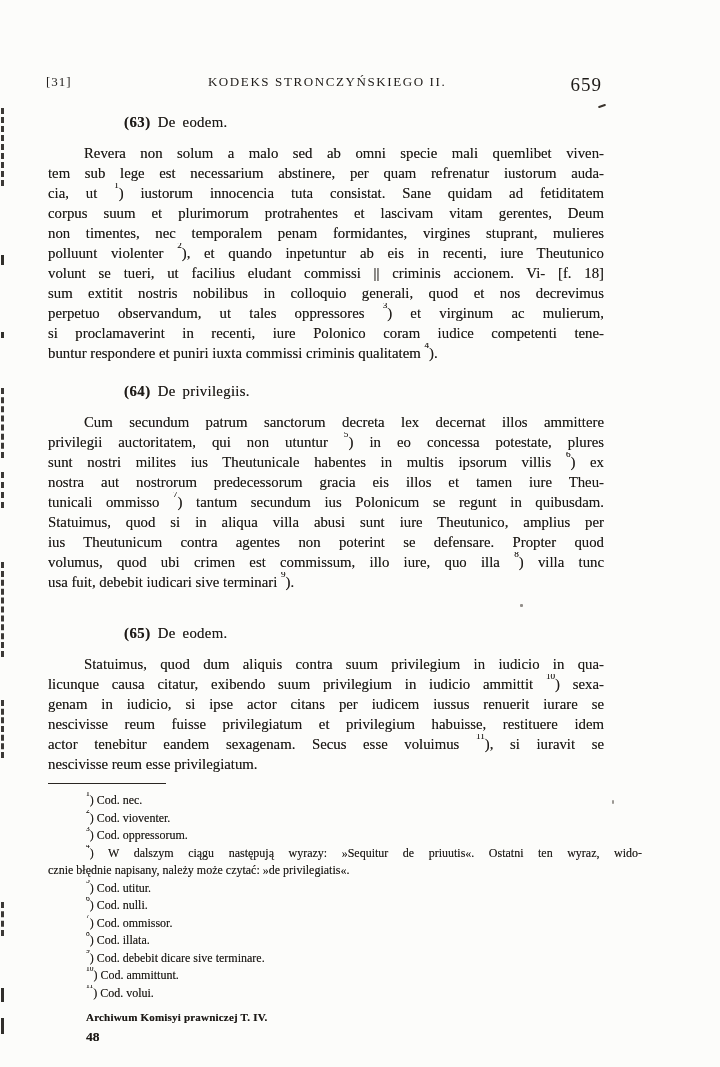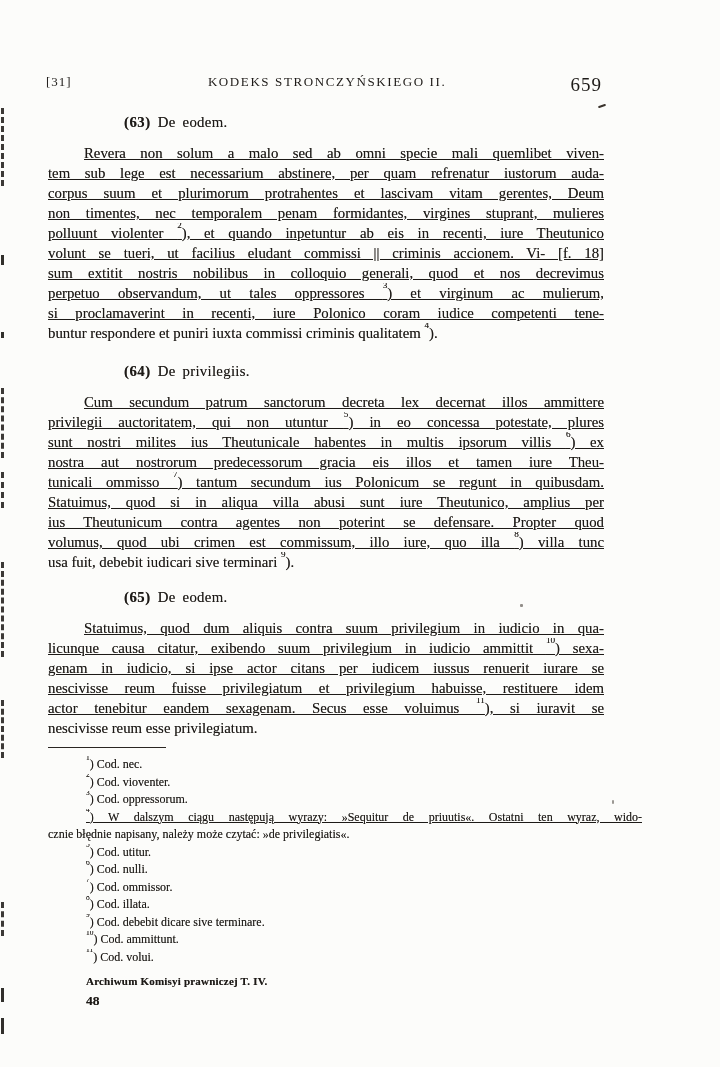--- a/index.html
+++ b/index.html
@@ -32,24 +32,24 @@
     position:absolute;left:48px;top:112px;width:556px;
     font-size:14.8px;line-height:20px;
     text-shadow:0 0 .4px rgba(20,15,10,.55);
   }
   .sec-head{padding-left:76px;white-space:nowrap;}
   .sec-num{font-weight:700;margin-right:7px;letter-spacing:.5px;}
   .sec-title{letter-spacing:.3px;word-spacing:3px;}
   .para{margin-top:11px;}
   .para .tline:first-child{text-indent:36px;}
   .tline{width:100%;overflow:hidden;}
-  .jline{text-align:justify;text-align-last:justify;text-justify:inter-word;text-decoration:underline;}
+  .jline{text-align:justify;text-align-last:justify;text-justify:inter-word;}
   .lline{text-align:left;}
   .mt-64{margin-top:18px;}
-  .mt-65{margin-top:15px;}
+  .mt-65{margin-top:31px;}
   sup{font-size:62%;line-height:0;position:relative;top:-.45em;letter-spacing:0;}
 
   
   .fn-rule{
     margin-top:9px;width:118px;height:0;
     border-top:1.5px solid #2a2622;
   }
   .footnotes{
     margin-top:8px;
     font-size:12px;line-height:17.5px;
@@ -101,20 +101,21 @@
   </div>
 
   <div class="column">
 
     <div class="sec-head">
       <span class="sec-num">(63)</span><span class="sec-title">De eodem.</span>
     </div>
     <div class="para">
         <div class="tline jline">Revera non solum a malo sed ab omni specie mali quemlibet viven-</div>
         <div class="tline jline">tem sub lege est necessarium abstinere, per quam refrenatur iustorum auda-</div>
+        <div class="tline jline">cia, ut <sup>1</sup>) iustorum innocencia tuta consistat. Sane quidam ad fetiditatem</div>
         <div class="tline jline">corpus suum et plurimorum protrahentes et lascivam vitam gerentes, Deum</div>
         <div class="tline jline">non timentes, nec temporalem penam formidantes, virgines stuprant, mulieres</div>
         <div class="tline jline">polluunt violenter <sup>2</sup>), et quando inpetuntur ab eis in recenti, iure Theutunico</div>
         <div class="tline jline">volunt se tueri, ut facilius eludant commissi || criminis accionem. Vi- [f. 18]</div>
         <div class="tline jline">sum extitit nostris nobilibus in colloquio generali, quod et nos decrevimus</div>
         <div class="tline jline">perpetuo observandum, ut tales oppressores <sup>3</sup>) et virginum ac mulierum,</div>
         <div class="tline jline">si proclamaverint in recenti, iure Polonico coram iudice competenti tene-</div>
         <div class="tline lline">buntur respondere et puniri iuxta commissi criminis qualitatem <sup>4</sup>).</div>
       </div>
 

